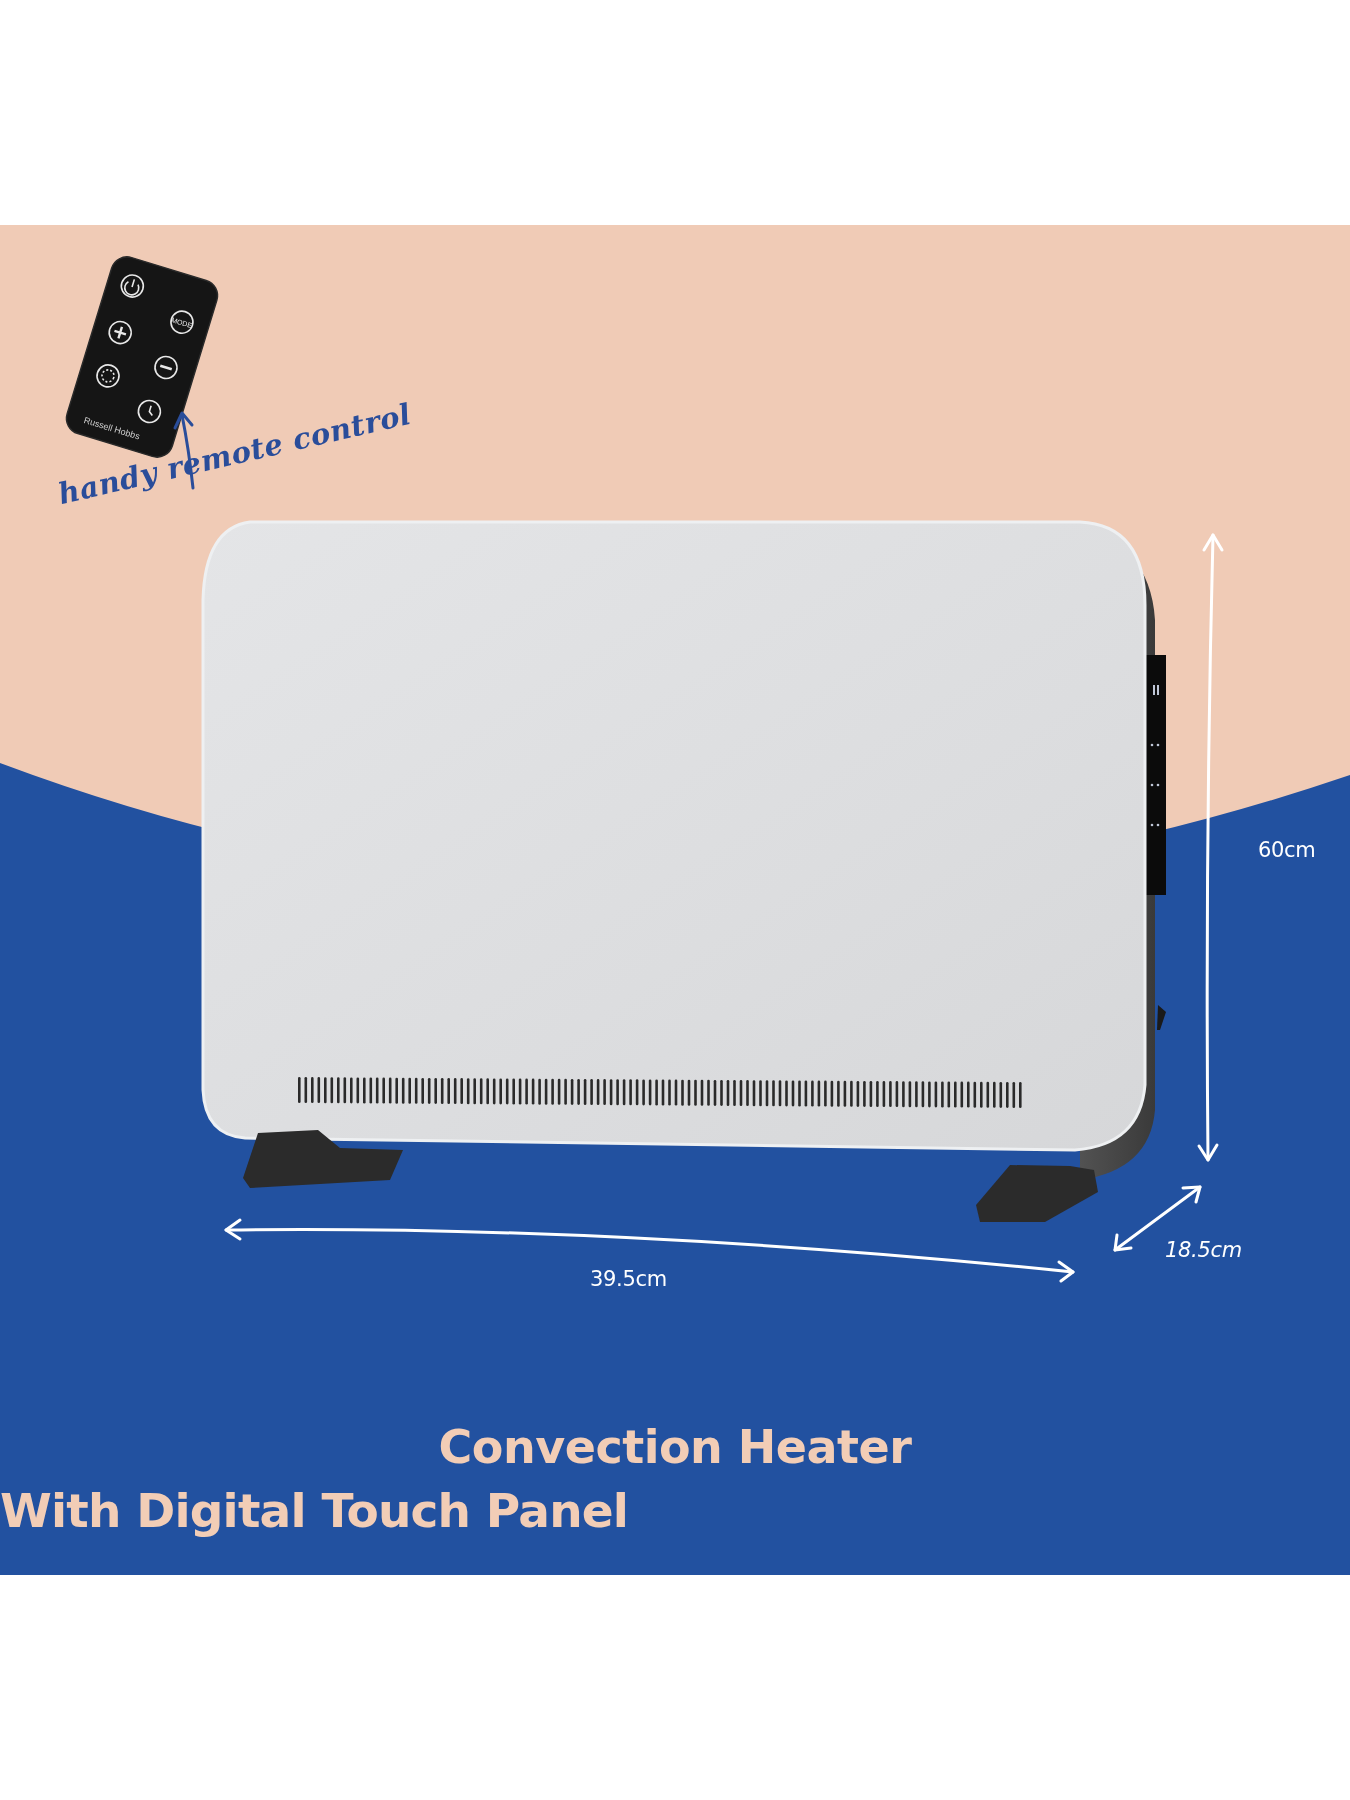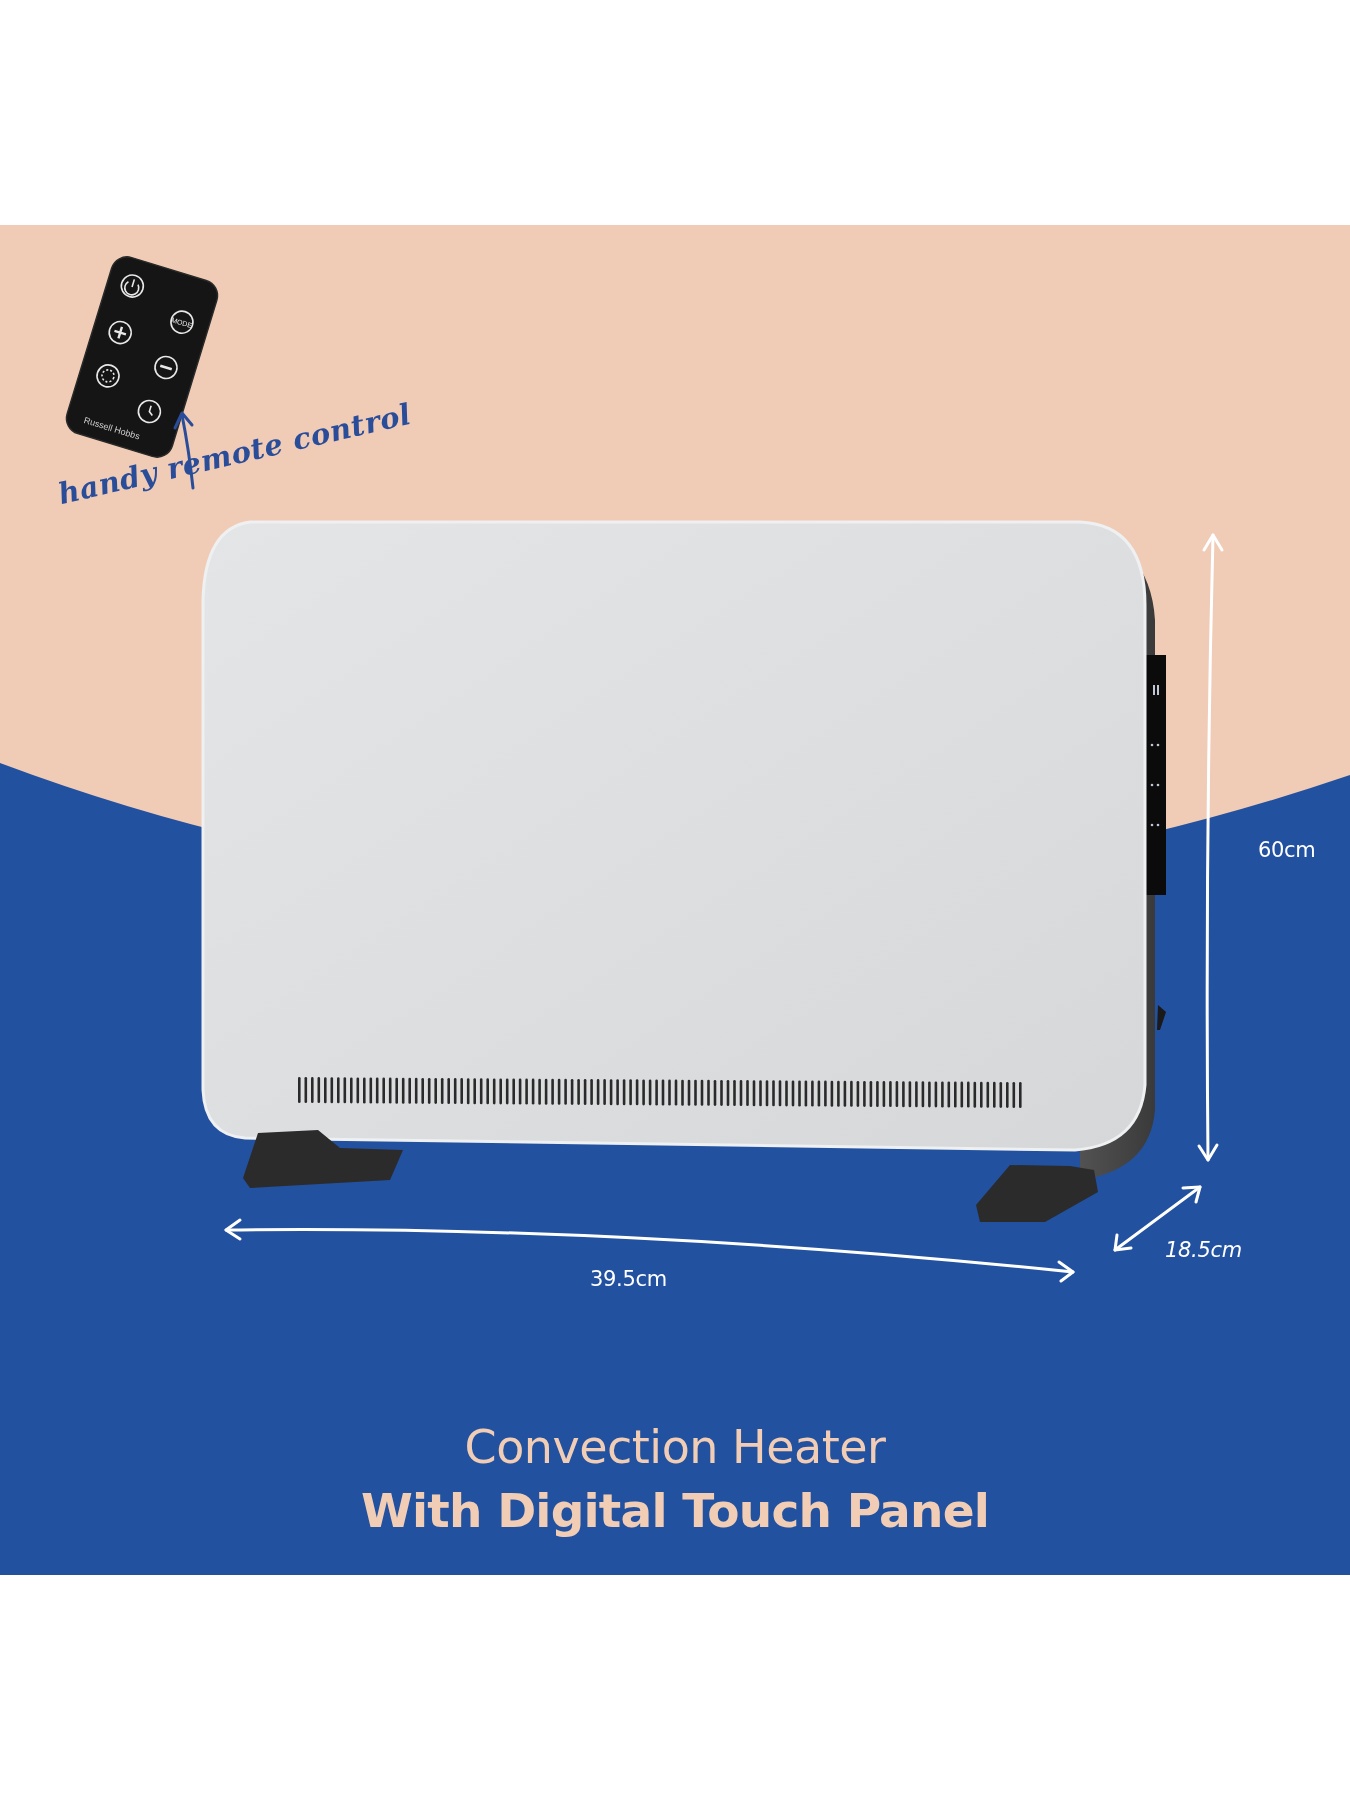--- a/index.html
+++ b/index.html
@@ -1,20 +1,20 @@
 <!DOCTYPE html>
 <html><head>
 <meta charset="utf-8">
 <style>
   html, body { margin:0; padding:0; background:#ffffff; }
   body { width:1350px; height:1800px; position:relative; overflow:hidden; font-family:"DejaVu Sans", sans-serif; }
   .canvas { position:absolute; left:0; top:0; width:1350px; height:1800px; }
   .abs { position:absolute; }
   .dim-label { color:#ffffff; font-family:"DejaVu Sans", sans-serif; font-size:21px; letter-spacing:-0.3px; }
-  .title-line1 { color:#F2CDB6; font-family:"DejaVu Sans", sans-serif; font-size:46px; font-weight:normal; letter-spacing:-0.5px; }
+  .title-line1 { color:#F2CDB6; font-family:"DejaVu Sans", sans-serif; font-size:46px; font-weight:bold; letter-spacing:-0.5px; }
   .title-line2 { color:#F2CDB6; font-family:"DejaVu Sans", sans-serif; font-size:47px; font-weight:bold; letter-spacing:-0.8px; }
   .handwriting { color:#2A4D9A; font-family:"DejaVu Serif", serif; font-style:italic; font-weight:bold; font-size:29px; letter-spacing:0.5px; }
 </style>
 </head>
 <body>
 
 <div class="canvas">
 
   <svg class="abs" style="left:0;top:0" width="1350" height="1800">
     <rect x="0" y="225" width="1350" height="1350" fill="#F0CBB6"></rect>
@@ -217,14 +217,14 @@
       <path d="M1183,1188 L1200,1187 L1196,1202"></path>
       <path d="M1117,1235 L1115,1250 L1131,1248"></path>
     </g>
   </svg>
 
   <div class="abs dim-label" style="left:1218px;top:838px;margin-left:40px;">60cm</div>
   <div class="abs dim-label" style="left:590px;top:1267px;">39.5cm</div>
   <div class="abs dim-label" style="left:1165px;top:1238px;font-style:italic;">18.5cm</div>
 
   <div class="abs title-line1" style="left:0;width:1350px;text-align:center;top:1420px;">Convection Heater</div>
-  <div class="abs title-line2" style="left:0;width:1350px;text-align:center;top:1483px;">With Digital Touch Panel</div>
+  <div class="abs title-line2" style="left:0;width:1350px;text-align:left;top:1483px;">With Digital Touch Panel</div>
 </div>
 
 </body></html>

